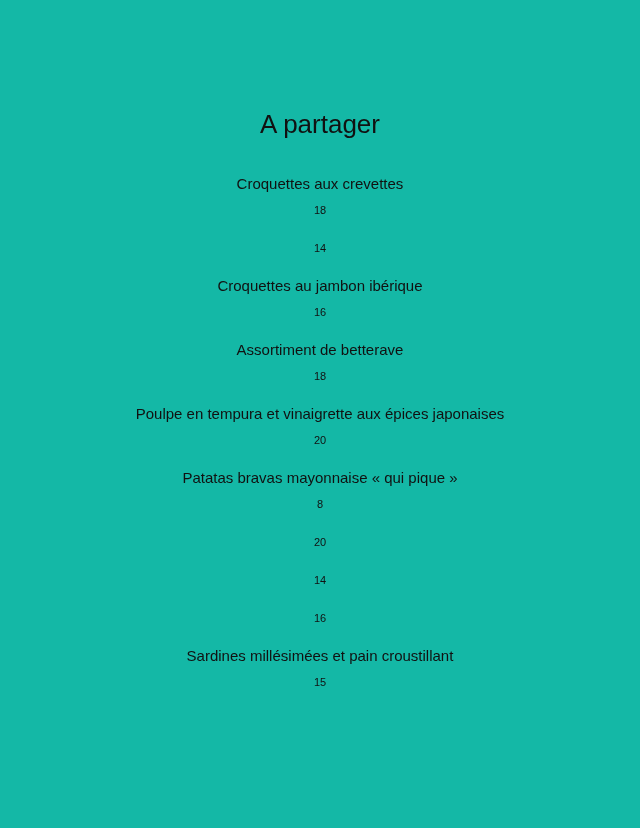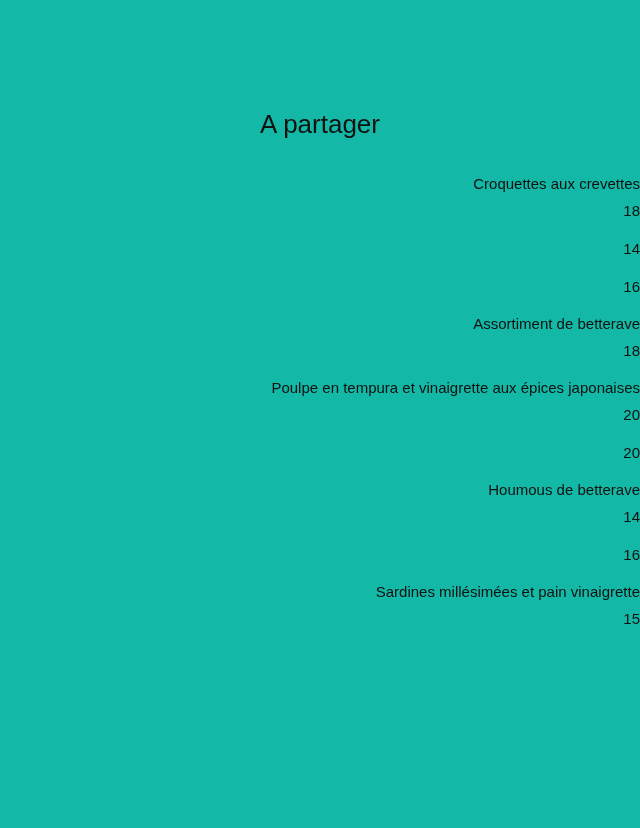--- a/index.html
+++ b/index.html
@@ -44,40 +44,40 @@
   .menu-items {
     margin-top: 30px;
     width: 100%;
     display: flex;
     flex-direction: column;
     align-items: center;
   }
 
   .menu-entry {
     width: 100%;
-    text-align: right;
+    text-align: center;
     margin-bottom: 11px;
   }
 
   .menu-entry:last-child {
     margin-bottom: 0;
   }
 
   .item-name {
     display: block;
     font-size: 15px;
     font-weight: 400;
     line-height: 26px;
     color: #111111;
     white-space: nowrap;
   }
 
   .item-price {
     display: block;
-    font-size: 15px;
+    font-size: 11px;
     font-weight: 400;
     line-height: 27px;
     color: #111111;
   }
 </style>
 </head>
 <body>
 
 <div class="menu-page">
 
@@ -90,46 +90,50 @@
     <div class="menu-entry">
       <span class="item-name">Croquettes aux crevettes</span>
       <span class="item-price">18</span>
     </div>
 
     <div class="menu-entry">
       <span class="item-price">14</span>
     </div>
 
     <div class="menu-entry">
+      <span class="item-name">Croquettes au jambon ibérique</span>
       <span class="item-price">16</span>
     </div>
 
     <div class="menu-entry">
       <span class="item-name">Assortiment de betterave</span>
       <span class="item-price">18</span>
     </div>
 
     <div class="menu-entry">
       <span class="item-name">Poulpe en tempura et vinaigrette aux épices japonaises</span>
       <span class="item-price">20</span>
     </div>
 
+    <div class="menu-entry">
+      <span class="item-name">Patatas bravas mayonnaise « qui pique »</span>
+      <span class="item-price">8</span>
+    </div>
 
     <div class="menu-entry">
       <span class="item-price">20</span>
     </div>
 
     <div class="menu-entry">
-      <span class="item-name">Houmous de betterave</span>
       <span class="item-price">14</span>
     </div>
 
     <div class="menu-entry">
       <span class="item-price">16</span>
     </div>
 
     <div class="menu-entry">
-      <span class="item-name">Sardines millésimées et pain vinaigrette</span>
+      <span class="item-name">Sardines millésimées et pain croustillant</span>
       <span class="item-price">15</span>
     </div>
 
   </div>
 </div>
 
 </body></html>

